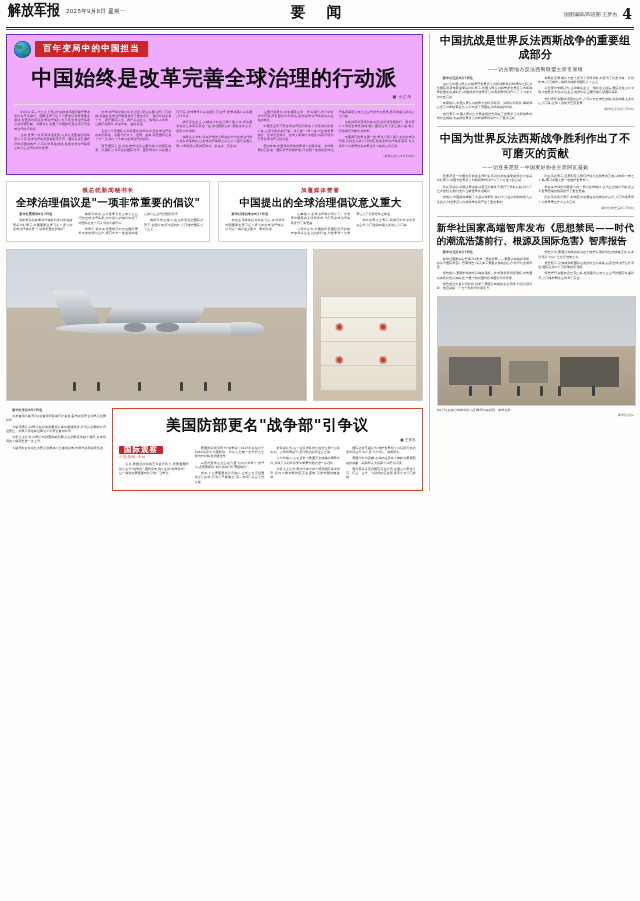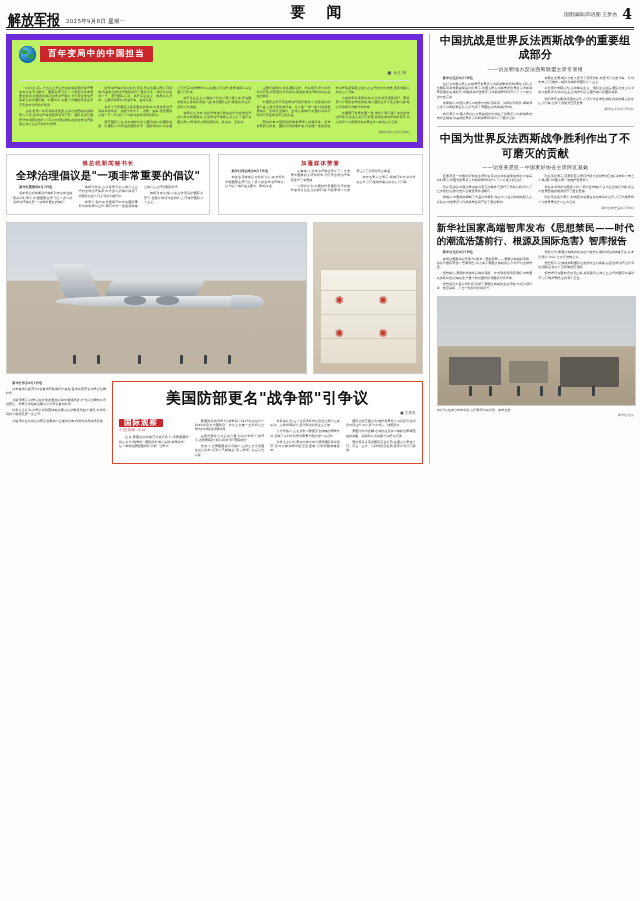--- a/index.html
+++ b/index.html
@@ -9,21 +9,21 @@
     font-family:"DejaVu Sans","Liberation Sans",sans-serif;
     color:#1a1a1a;
     overflow:hidden;
   }
   .page{position:relative;width:640px;height:901px;background:#fdfdfb;}
 
   
   .masthead{
     position:relative;height:26px;
     display:flex;align-items:flex-end;
-    padding:2px 8px 0 8px;
+    padding:2px 8px 10px 8px;
     box-sizing:border-box;
     border-radius:8px;
   }
   .mh-logo{
     font-family:"DejaVu Serif","Liberation Serif",serif;
     font-weight:bold;font-size:13px;color:#111;
     letter-spacing:0px;line-height:13px;
     transform:scaleY(1.15);
   }
   .mh-date{
@@ -54,21 +54,21 @@
     font-size:3.1px;line-height:4.3px;color:#3a3a3a;text-align:justify;
     font-family:"DejaVu Sans","Liberation Sans",sans-serif;
   }
   .tiny p{margin:0 0 2px 0;text-indent:6.2px;}
   .colsplit-2{column-count:2;column-gap:6px;}
   .colsplit-3{column-count:3;column-gap:6px;}
   .colsplit-4{column-count:4;column-gap:6px;}
   .colsplit-5{column-count:5;column-gap:5px;}
 
   
-  .lead{border:6px solid #6d28d9;padding:6px 7px 8px 7px;background:#bef264;}
+  .lead{border:1px solid #6d28d9;padding:6px 7px 16px 7px;background:#f0abfc;}
   .banner{
     display:flex;align-items:center;gap:4px;margin:0 0 7px 0;
   }
   .globe{
     width:17px;height:17px;border-radius:50%;
     background:radial-gradient(circle at 35% 30%, #6fc0e8 0%, #1a7fc1 55%, #0d5c92 100%);
     position:relative;flex:none;
     box-shadow:0 0 0 0.6px #0d5c92 inset;
   }
   .globe:before{
@@ -240,20 +240,21 @@
 
   <div class="cols">
 
     <div class="col-left">
 
       <div class="lead">
         <div class="banner">
           <div class="globe"></div>
           <div class="banner-label">百年变局中的中国担当</div>
         </div>
+        <h1>中国始终是改革完善全球治理的行动派</h1>
         <div class="byline">■ 余正伟</div>
         <div class="lead-body tiny colsplit-5">
           <p>9月1日,第二十五次上海合作组织成员国元首理事会会议在天津举行。国家主席习近平出席会议并发表重要讲话,全面系统阐述全球治理倡议,为完善全球治理体系贡献中国智慧、中国方案,彰显了中国始终是改革完善全球治理的行动派。</p>
           <p>当前,世界百年变局加速演进,人类社会面临的挑战层出不穷,全球治理体系亟待变革完善。国际社会普遍呼吁加强团结协作,共同应对风险挑战,推动全球治理朝着更加公正合理的方向发展。</p>
           <p>全球治理倡议顺应时代潮流,契合各国人民共同期待,为破解全球治理难题提供了重要方案。倡议坚持主权平等、遵守国际法治、践行多边主义、倡导以人为本、注重行动导向,内涵丰富、意蕴深远。</p>
           <p>主权平等是国际关系最重要的准则,也是全球治理最根本的基础。各国无论大小、强弱、贫富,都是国际社会平等一员,都有平等参与全球治理的权利。</p>
           <p>遵守国际法治,就要维护以联合国为核心的国际体系、以国际法为基础的国际秩序。国际规则应由各国共同书写,全球事务应由各国共同治理,发展成果应由各国共同分享。</p>
           <p>践行多边主义,关键在于坚持共商共建共享,把各国前途命运紧紧联系在一起,加强国际合作,凝聚各方合力,携手应对挑战。</p>
           <p>倡导以人为本,就要把增进人民福祉作为全球治理的出发点和落脚点,让全球治理成果更多更公平惠及各国人民,不断增强人民的获得感、幸福感、安全感。</p>
           <p>注重行动导向,就要摒弃空谈、务实笃行,把共识转化为行动,把蓝图转化为现实,推动全球治理取得实实在在的成效。</p>
@@ -272,20 +273,21 @@
           <div class="tiny colsplit-3">
             <p><span class="dateline">新华社莫斯科9月7日电</span></p>
             <p>俄罗斯总统新闻秘书佩斯科夫日前在接受采访时表示,中国国家主席习近平提出的全球治理倡议是"一项非常重要的倡议"。</p>
             <p>佩斯科夫说,当今世界需要更加公正合理的全球治理体系,中方提出的倡议体现了对国际社会共同关切的积极回应。</p>
             <p>他表示,俄方高度重视同中方在国际事务中的协调与合作,愿同中方一道推动构建更加公正合理的国际秩序。</p>
             <p>佩斯科夫还指出,在当前复杂的国际形势下,各国应加强沟通协作,共同维护国际公平正义。</p>
           </div>
         </div>
         <div class="subcol">
           <div class="kicker">加蓬媒体赞誉</div>
+          <div class="sub-h">中国提出的全球治理倡议意义重大</div>
           <div class="tiny colsplit-3">
             <p><span class="dateline">新华社利伯维尔9月7日电</span></p>
             <p>加蓬主流媒体近日纷纷刊文,高度评价中国国家主席习近平提出的全球治理倡议,认为这一倡议意义重大、影响深远。</p>
             <p>文章指出,全球治理倡议回应了广大发展中国家的关切和诉求,为完善全球治理体系提供了新思路。</p>
             <p>有评论认为,中国始终是国际秩序的维护者和多边主义的践行者,为世界和平与发展注入了稳定性和正能量。</p>
             <p>加方各界人士表示,期待同中方深化务实合作,共同推动构建人类命运共同体。</p>
           </div>
         </div>
       </div>
 

